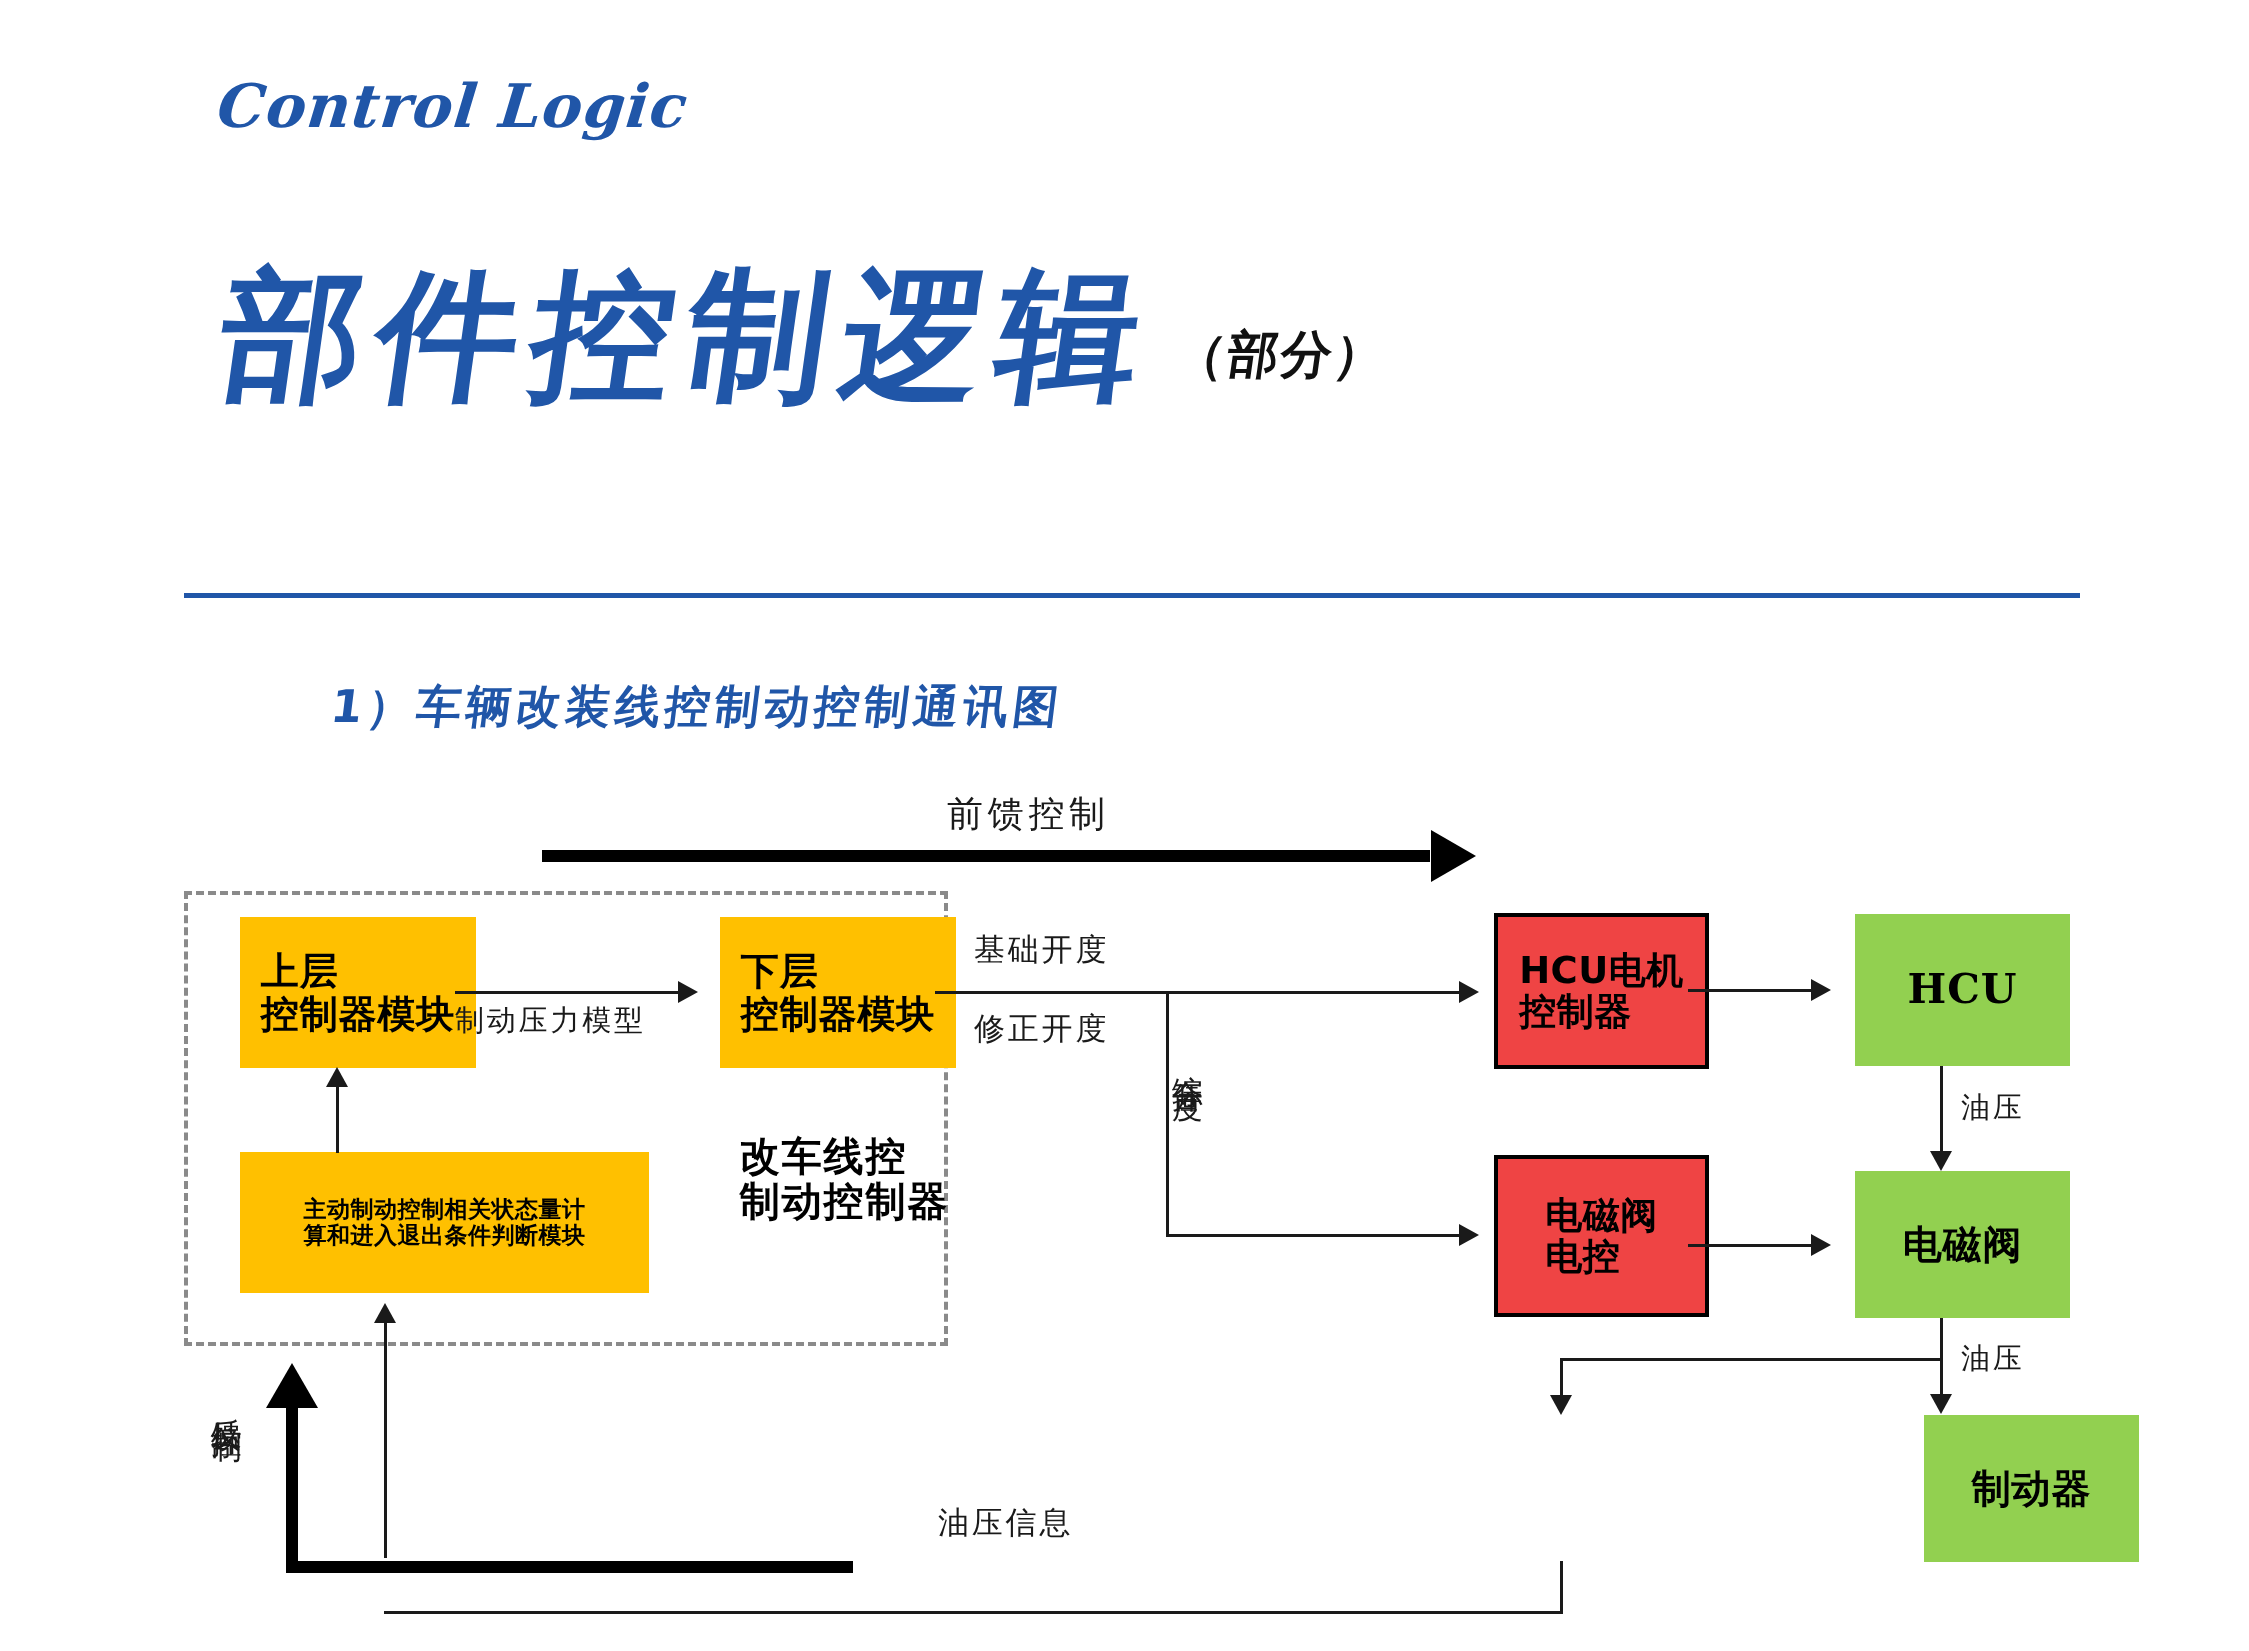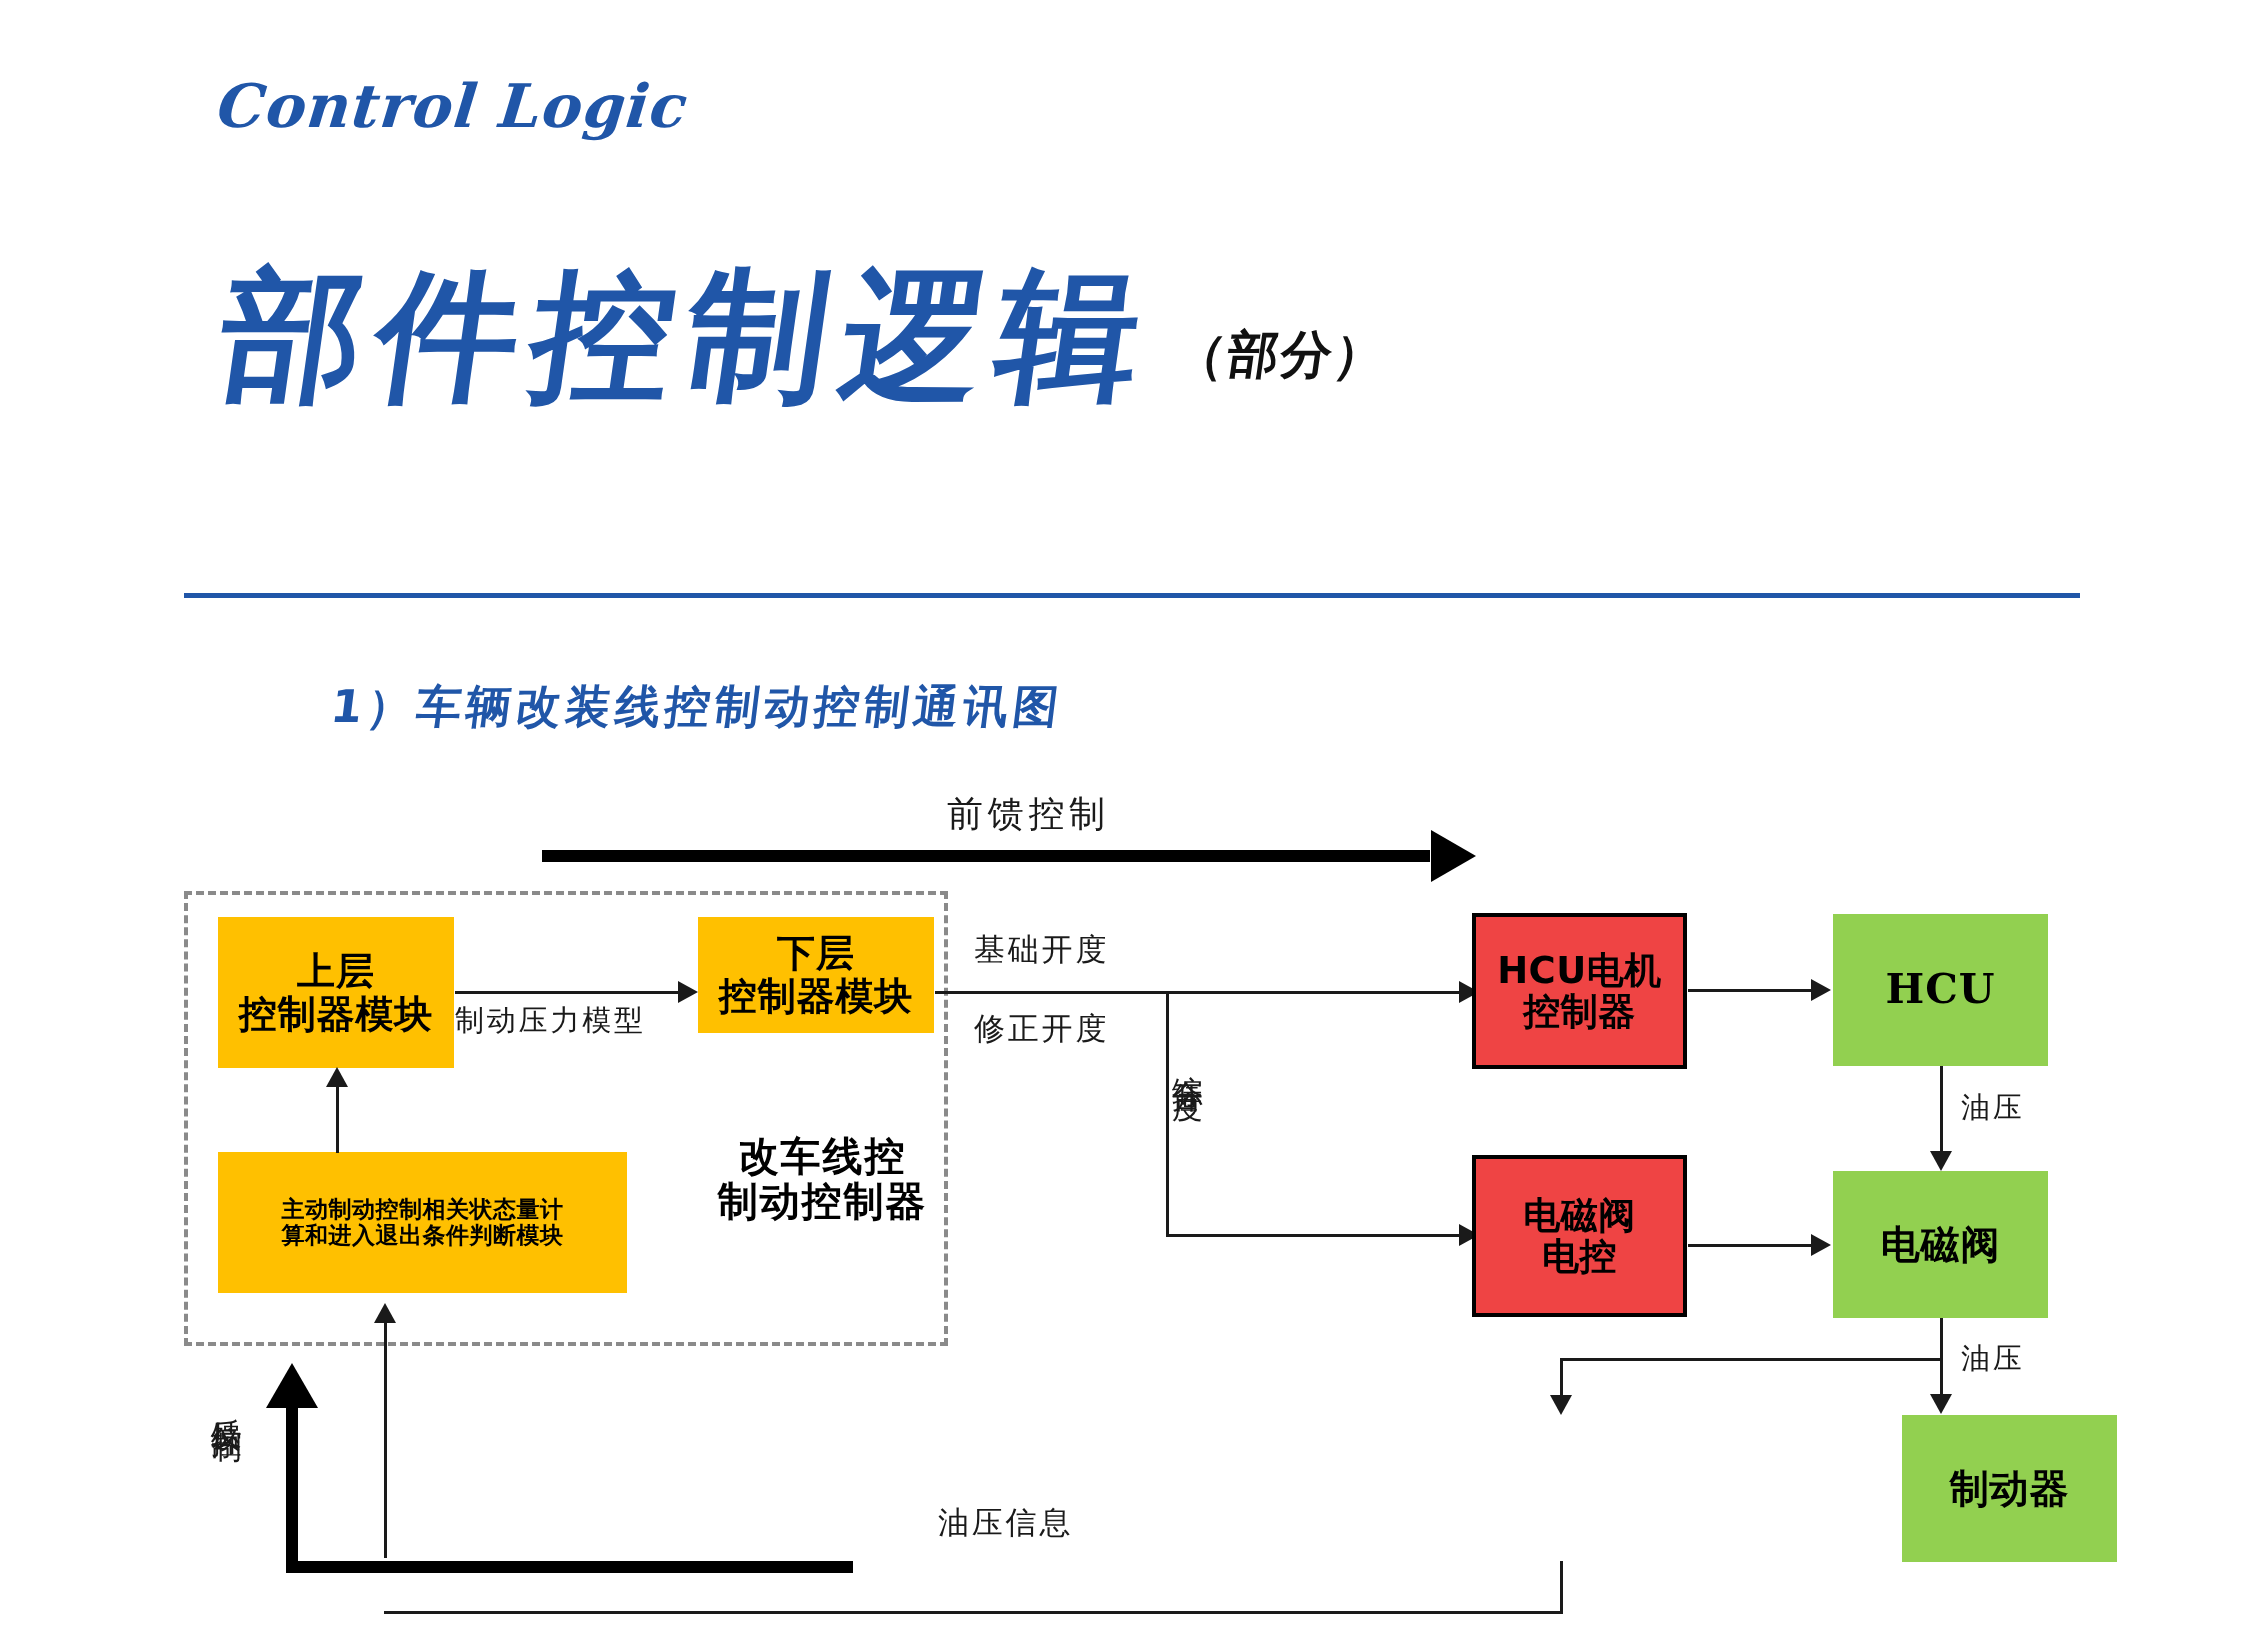--- a/index.html
+++ b/index.html
@@ -51,23 +51,23 @@
     color:#2056A8;
     letter-spacing:4.7px;
     transform:skewX(-7deg);
     white-space:nowrap;
   }
 
   
   #diagram{position:absolute;left:0;top:0;width:2250px;height:1652px;}
 
   .box{position:absolute;display:flex;align-items:center;justify-content:center;
-       text-align:center;box-sizing:border-box;
+       text-align:left;box-sizing:border-box;
        font-family:"DejaVu Sans","Liberation Sans",sans-serif;
-       font-weight:bold;color:#000;line-height:1.12;white-space:pre-line;}
+       font-weight:bold;color:#000;line-height:1.12;white-space:pre-line;margin-left:22px;}
   .orange{background:#FFC000;}
   .green {background:#92D050;}
   .white {background:#ef4444;border:4.3px solid #000;}
 
   .dashbox{position:absolute;border:4.3px dashed #8a8a8a;box-sizing:border-box;}
 
   .lbl{position:absolute;
        font-family:"DejaVu Serif","Liberation Serif",serif;
        color:#1a1a1a;white-space:pre-line;line-height:1.15;}
   .lbl-v{writing-mode:vertical-rl;text-orientation:upright;}
@@ -105,21 +105,21 @@
   <div class="seg fat-h" style="left:542px;top:850px;width:888px;"></div>
   <div class="arrowhead ah-right-fat" style="left:1431px;top:830px;"></div>
 
   <div class="dashbox" style="left:184px;top:891px;width:764px;height:455px;"></div>
   <div class="box" style="left:695px;top:1124px;width:255px;height:109px;font-size:40px;letter-spacing:1.9px;background:transparent;">改车线控
 制动控制器</div>
 
   <div class="box orange" style="left:218px;top:917px;width:236px;height:151px;font-size:38px;letter-spacing:0.9px;">上层
 控制器模块</div>
 
-  <div class="box orange" style="left:698px;top:917px;width:236px;height:116px;font-size:38px;letter-spacing:0.9px;">下层
+  <div class="box orange" style="left:698px;top:917px;width:236px;height:151px;font-size:38px;letter-spacing:0.9px;">下层
 控制器模块</div>
 
   <div class="seg seg-h" style="left:455px;top:991px;width:223px;"></div>
   <div class="arrowhead ah-right" style="left:678px;top:981px;"></div>
   <div class="lbl" style="left:455px;top:1004px;font-size:29px;letter-spacing:2.8px;">制动压力模型</div>
 
   <div class="box orange" style="left:218px;top:1152px;width:409px;height:141px;font-size:23px;letter-spacing:0.5px;">主动制动控制相关状态量计
 算和进入退出条件判断模块</div>
 
   <div class="seg seg-v" style="left:336px;top:1086px;height:67px;"></div>

